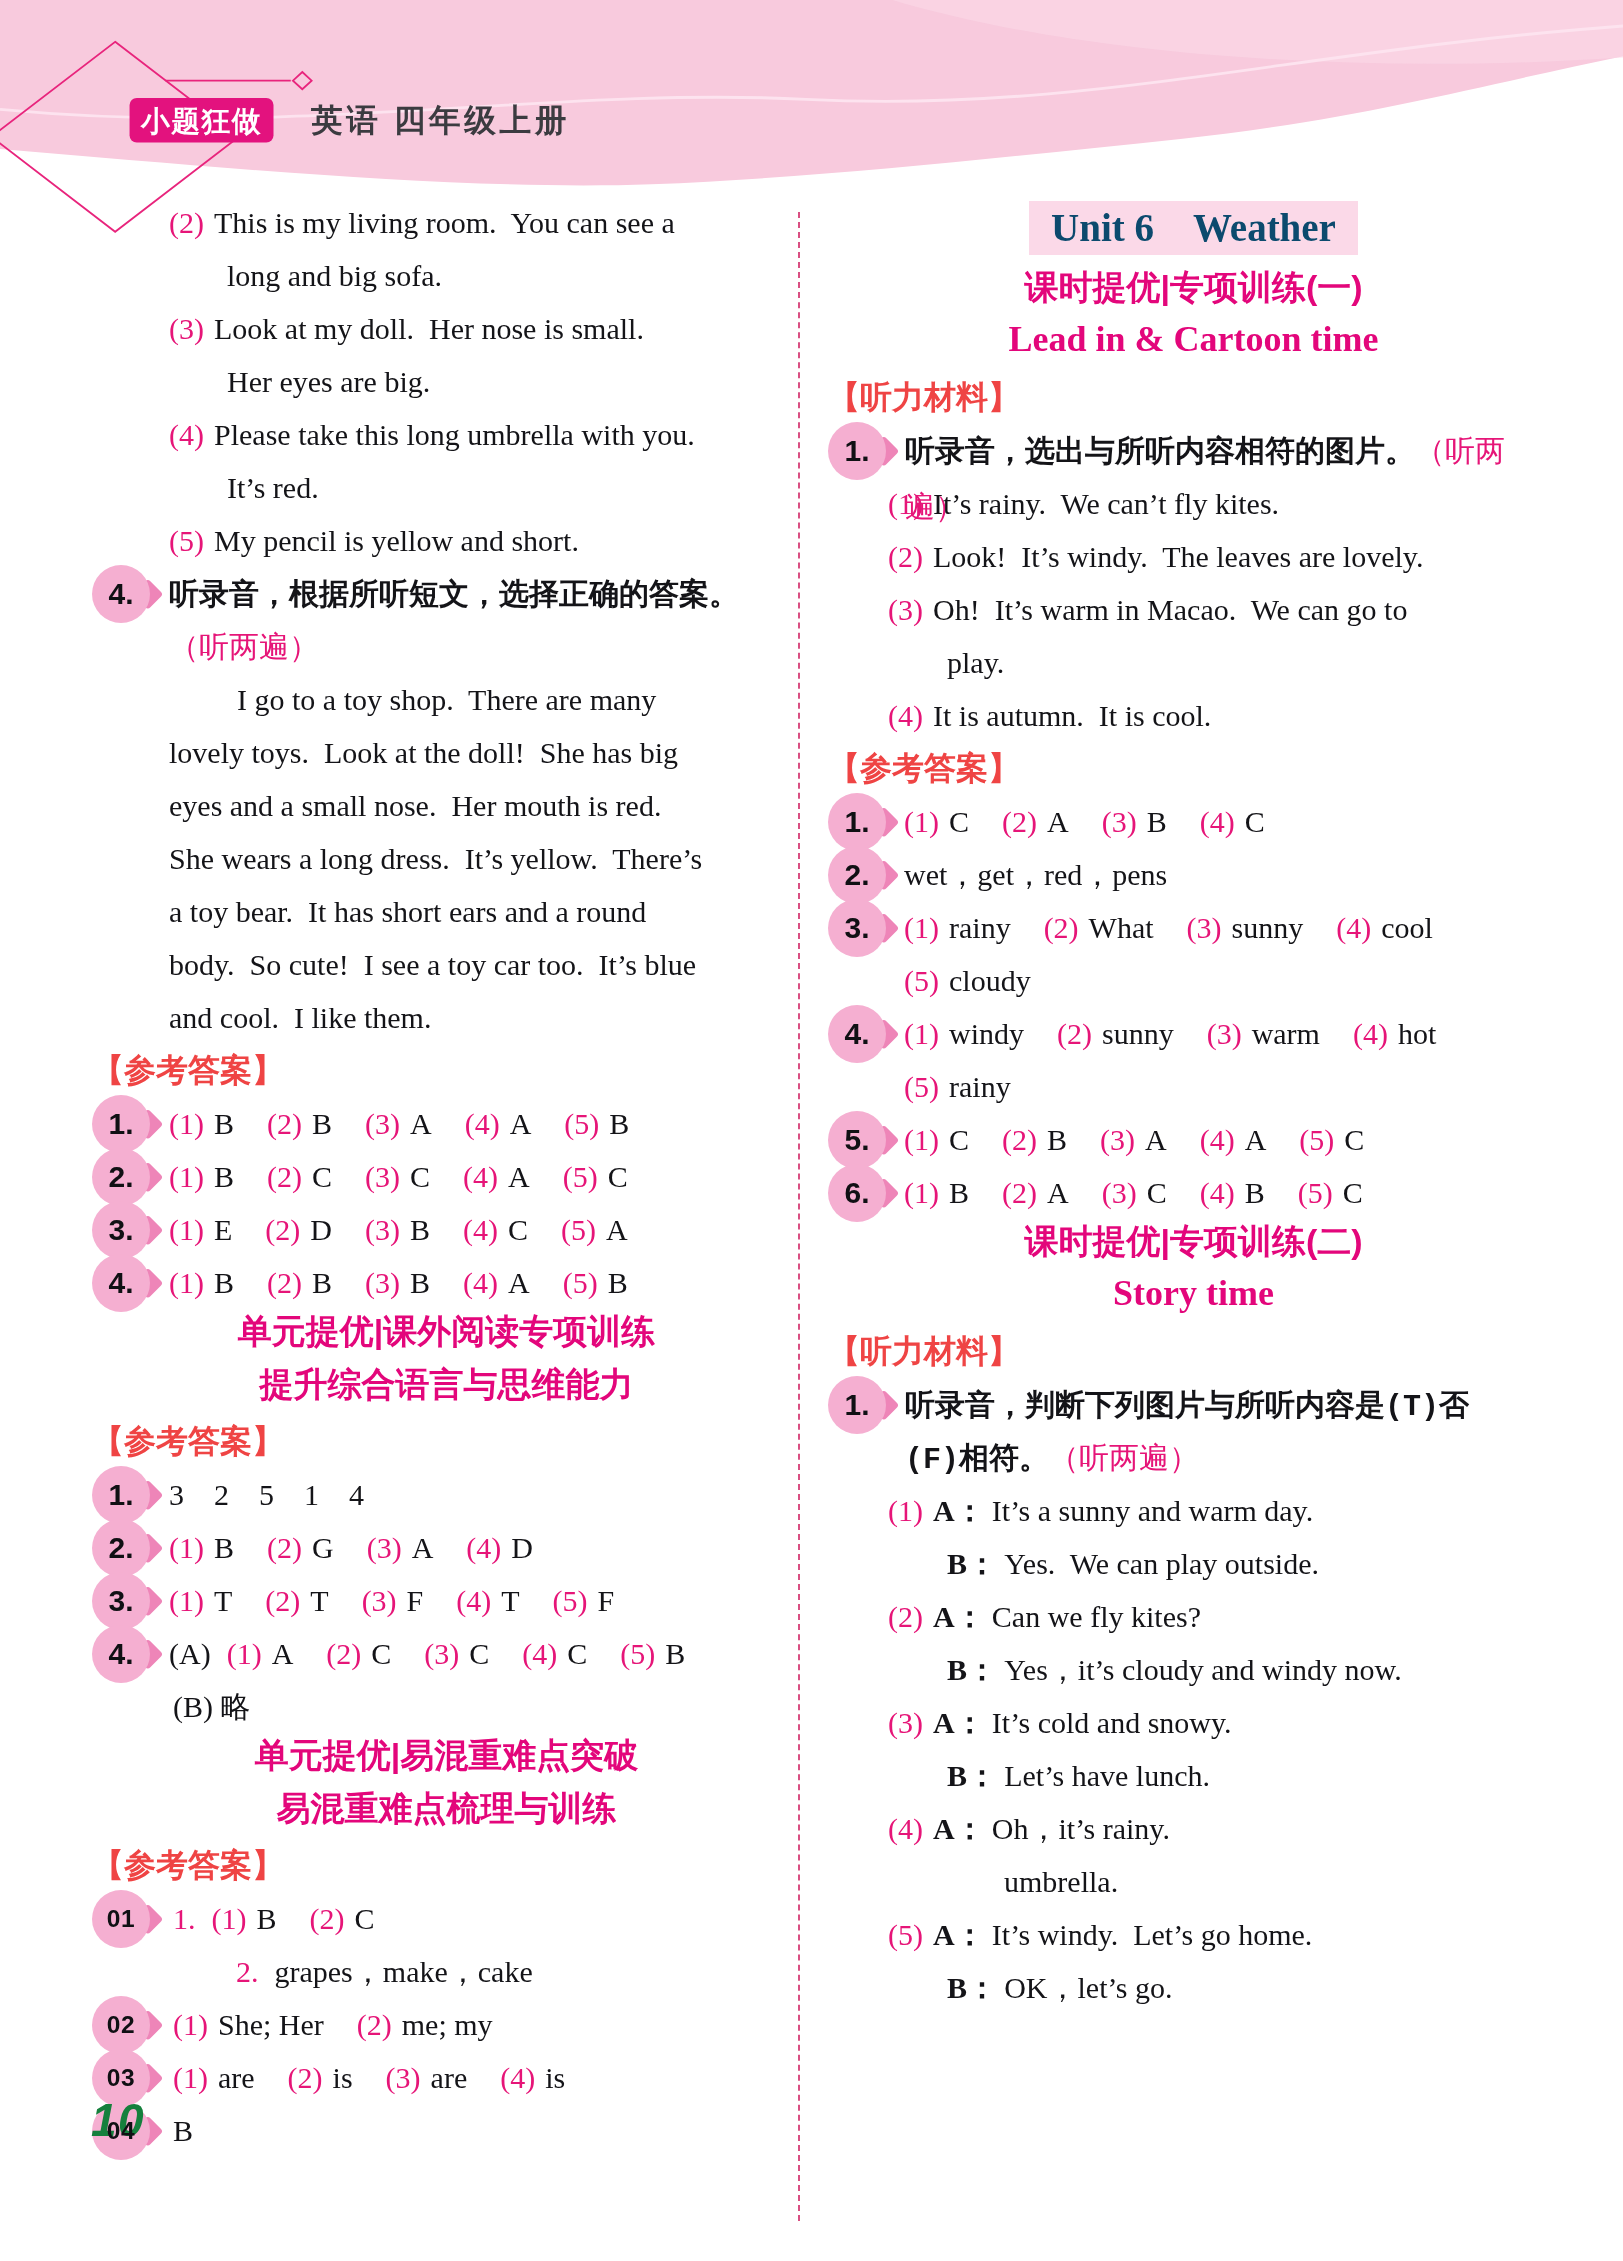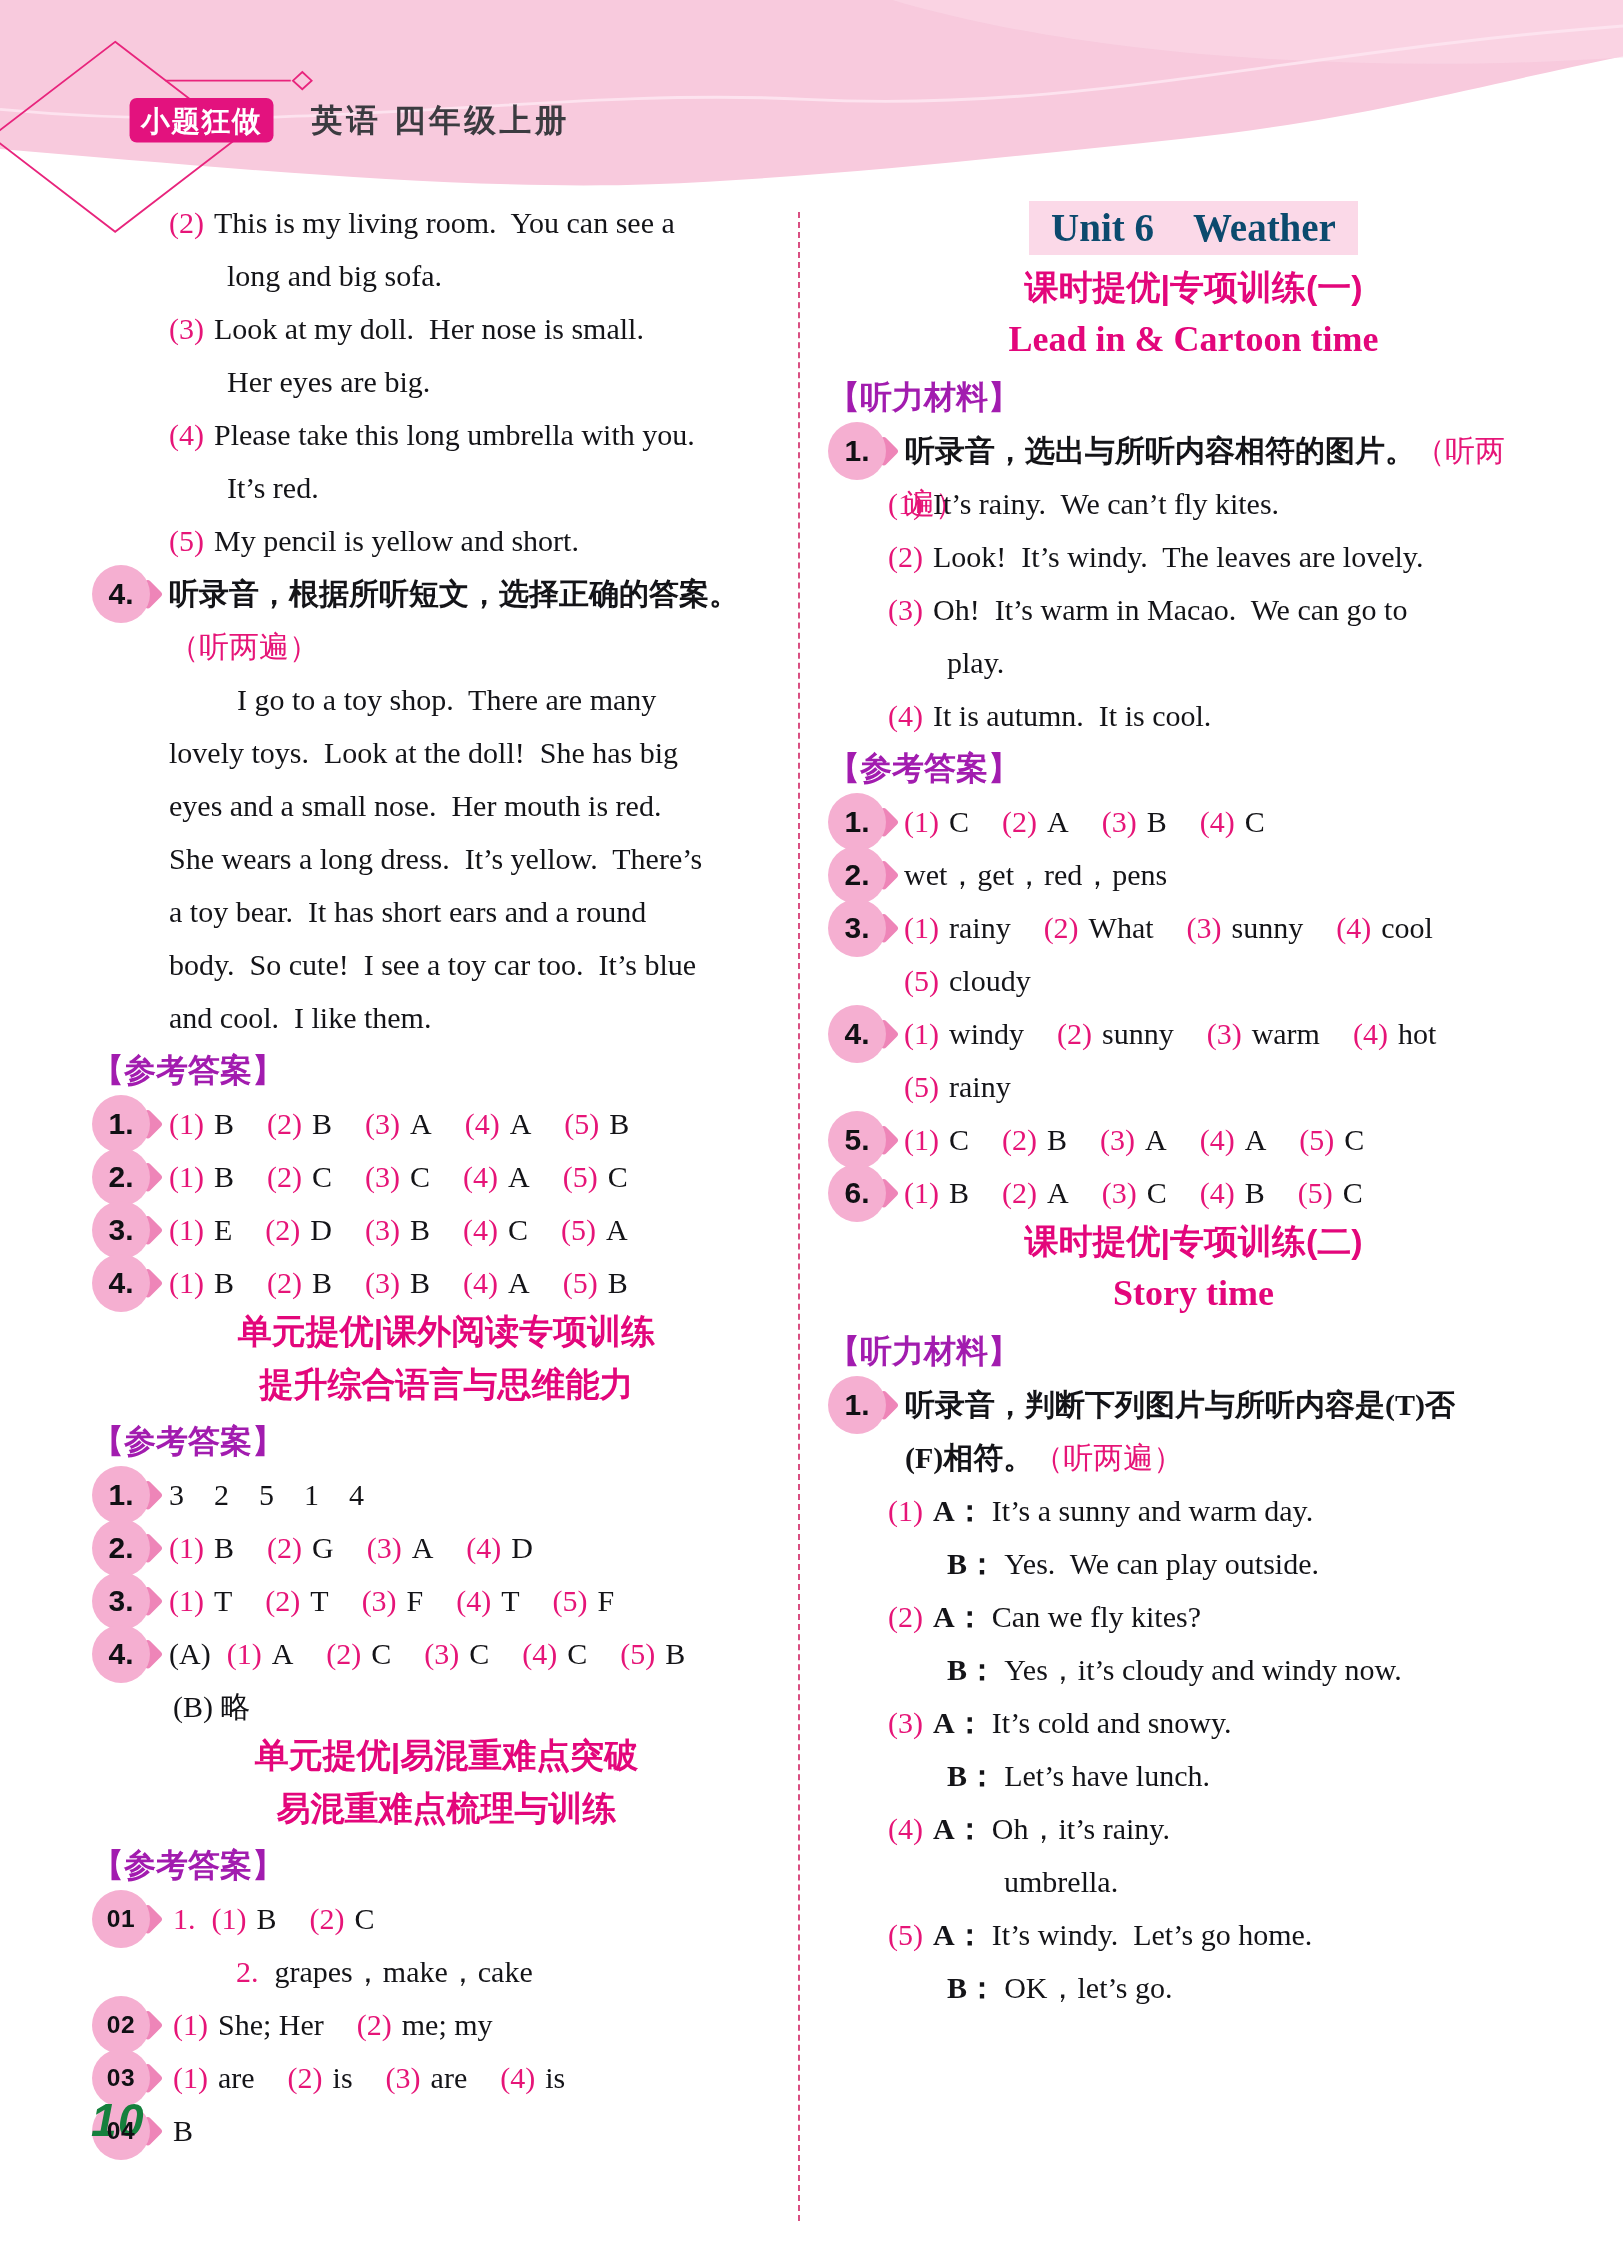--- a/index.html
+++ b/index.html
@@ -23,32 +23,32 @@
   .pl107{padding-left:77px;} .pl188{padding-left:135px;} .pl112{padding-left:81px;}
   .pl200{padding-left:144px;} .pl83{padding-left:60px;}  .pl165{padding-left:119px;}
   .pl245{padding-left:176px;} .pl105{padding-left:76px;}
   
   .pn{color:var(--accent);margin-right:10px;}
   .pv{margin-right:33px;}
   .pv:last-child{margin-right:0;}
   .prefix{margin-right:16px;}
   .subnum{color:var(--accent);margin-right:16px;}
   .listen{color:var(--accent);}
-  .qtext{font-weight:600;}
+  .qtext{font-weight:600;font-family:Liberation Mono, monospace;}
   .dl{font-weight:700;margin-right:7.2px;}
   
   .bubble{position:absolute;left:0;top:-2.2px;width:58px;height:58px;}
   .bubble .arr{position:absolute;top:50%;right:-8.6px;width:21.6px;height:21.6px;
                background:var(--arrow);transform:translateY(-50%) rotate(45deg);border-radius:3.6px;}
   .bubble .c{position:absolute;inset:0;border-radius:50%;background:var(--bubble);}
   .bubble b{position:absolute;inset:0;display:flex;align-items:center;justify-content:center;
             font:700 30px "Liberation Sans","DejaVu Sans",sans-serif;color:#101014;z-index:1;}
   .bubble.sm b{font-size:24.5px;letter-spacing:0.7px;}
   
-  .reflabel{font:700 32px "Liberation Sans","DejaVu Sans",sans-serif;color:#a21caf;}
+  .reflabel{font:700 32px "Liberation Sans","DejaVu Sans",sans-serif;color:#ef4444;}
   .h-mag{font:700 34px "Liberation Sans","DejaVu Sans",sans-serif;color:var(--hmag);text-align:center;}
   .h-mag.en{font:700 36px "Liberation Serif","DejaVu Serif",serif;}
   .unit-line{height:69px;line-height:69px;text-align:center;}
   .unit-title{display:inline-block;background:#fbd9e8;padding:0 21.6px;line-height:56px;
               font:700 39px "Liberation Serif","DejaVu Serif",serif;color:#0c4a6e;}
   .passage .tline:first-child{text-indent:68px;}
   
   .divider{position:absolute;left:798px;top:212px;height:2009px;width:0;
            border-left:2.2px dashed var(--divider);}
   .pagenum{position:absolute;left:91px;top:2093px;font:700 italic 46px "Liberation Sans","DejaVu Sans",sans-serif;

